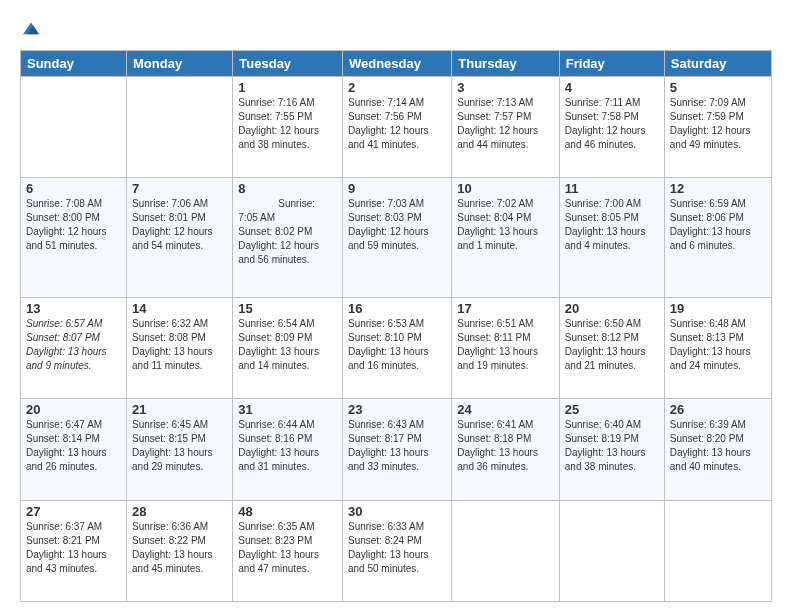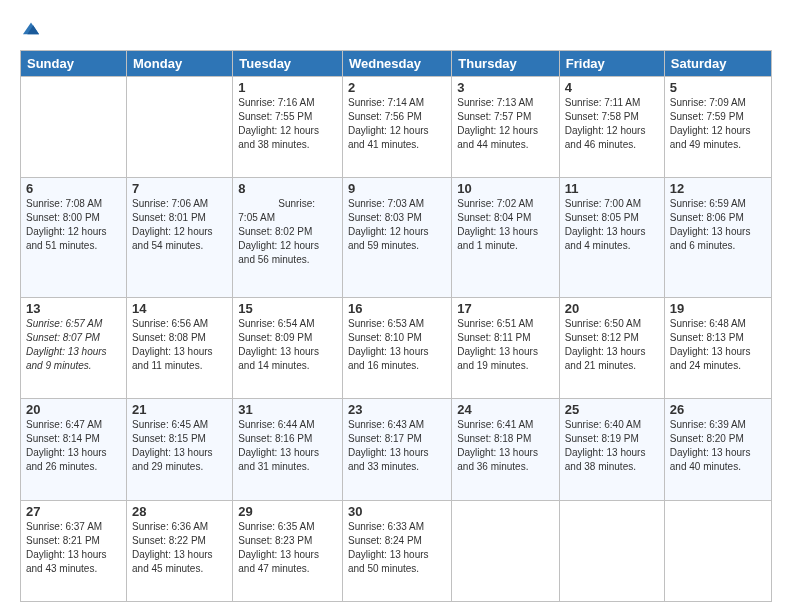--- a/index.html
+++ b/index.html
@@ -173,21 +173,21 @@
 Sunset: 8:05 PM
 Daylight: 13 hours and 4 minutes.</span></td>
           <td><span class="day-number">12</span><span class="day-info" style="white-space: pre-line;">Sunrise: 6:59 AM
 Sunset: 8:06 PM
 Daylight: 13 hours and 6 minutes.</span></td>
         </tr>
         <tr>
           <td><span class="day-number">13</span><span class="day-info" style="white-space: pre-line; font-style: italic;">Sunrise: 6:57 AM
 Sunset: 8:07 PM
 Daylight: 13 hours and 9 minutes.</span></td>
-          <td><span class="day-number">14</span><span class="day-info" style="white-space: pre-line;">Sunrise: 6:56 AM
+          <td><span class="day-number">14</span><span class="day-info" style="white-space: pre-line;">Sunrise: 6:32 AM
 Sunset: 8:08 PM
 Daylight: 13 hours and 11 minutes.</span></td>
           <td><span class="day-number">15</span><span class="day-info" style="white-space: pre-line;">Sunrise: 6:54 AM
 Sunset: 8:09 PM
 Daylight: 13 hours and 14 minutes.</span></td>
           <td><span class="day-number">16</span><span class="day-info" style="white-space: pre-line;">Sunrise: 6:53 AM
 Sunset: 8:10 PM
 Daylight: 13 hours and 16 minutes.</span></td>
           <td><span class="day-number">17</span><span class="day-info" style="white-space: pre-line;">Sunrise: 6:51 AM
 Sunset: 8:11 PM
@@ -222,21 +222,21 @@
 Sunset: 8:20 PM
 Daylight: 13 hours and 40 minutes.</span></td>
         </tr>
         <tr>
           <td><span class="day-number">27</span><span class="day-info" style="white-space: pre-line;">Sunrise: 6:37 AM
 Sunset: 8:21 PM
 Daylight: 13 hours and 43 minutes.</span></td>
           <td><span class="day-number">28</span><span class="day-info" style="white-space: pre-line;">Sunrise: 6:36 AM
 Sunset: 8:22 PM
 Daylight: 13 hours and 45 minutes.</span></td>
-          <td><span class="day-number">29</span><span class="day-info" style="white-space: pre-line;">Sunrise: 6:35 AM
+          <td><span class="day-number">48</span><span class="day-info" style="white-space: pre-line;">Sunrise: 6:35 AM
 Sunset: 8:23 PM
 Daylight: 13 hours and 47 minutes.</span></td>
           <td><span class="day-number">30</span><span class="day-info" style="white-space: pre-line;">Sunrise: 6:33 AM
 Sunset: 8:24 PM
 Daylight: 13 hours and 50 minutes.</span></td>
           <td class="empty-cell"></td>
           <td class="empty-cell"></td>
           <td class="empty-cell"></td>
         </tr>
       </tbody>

